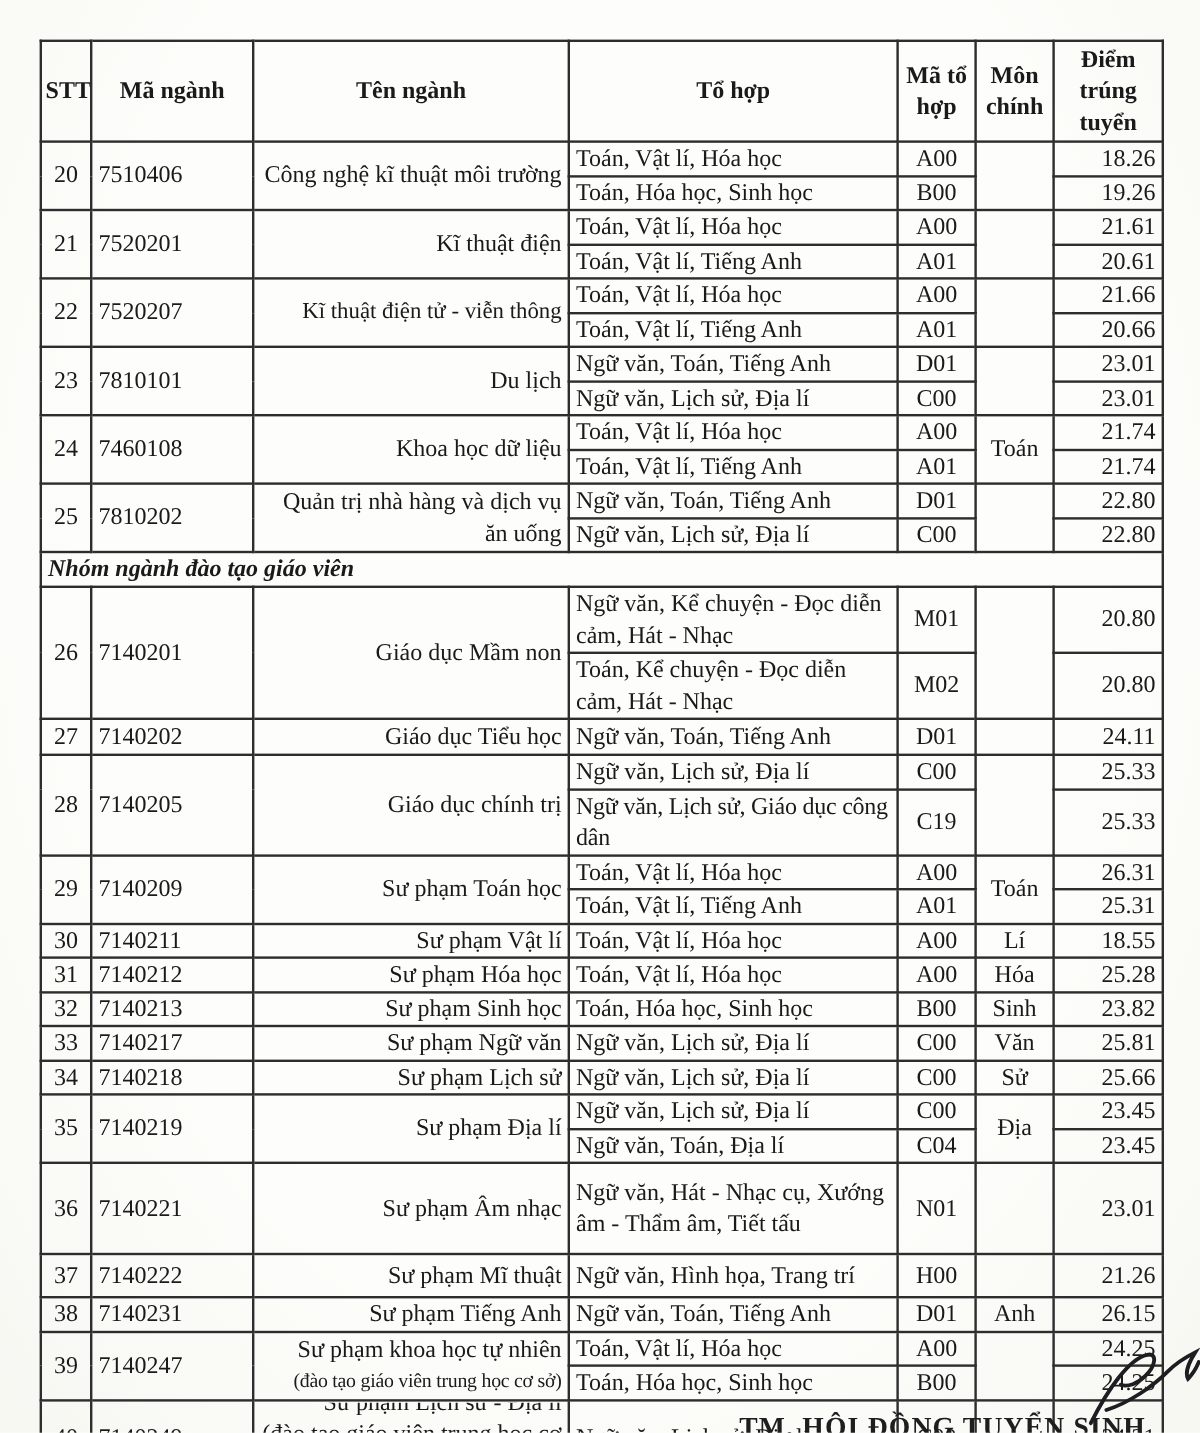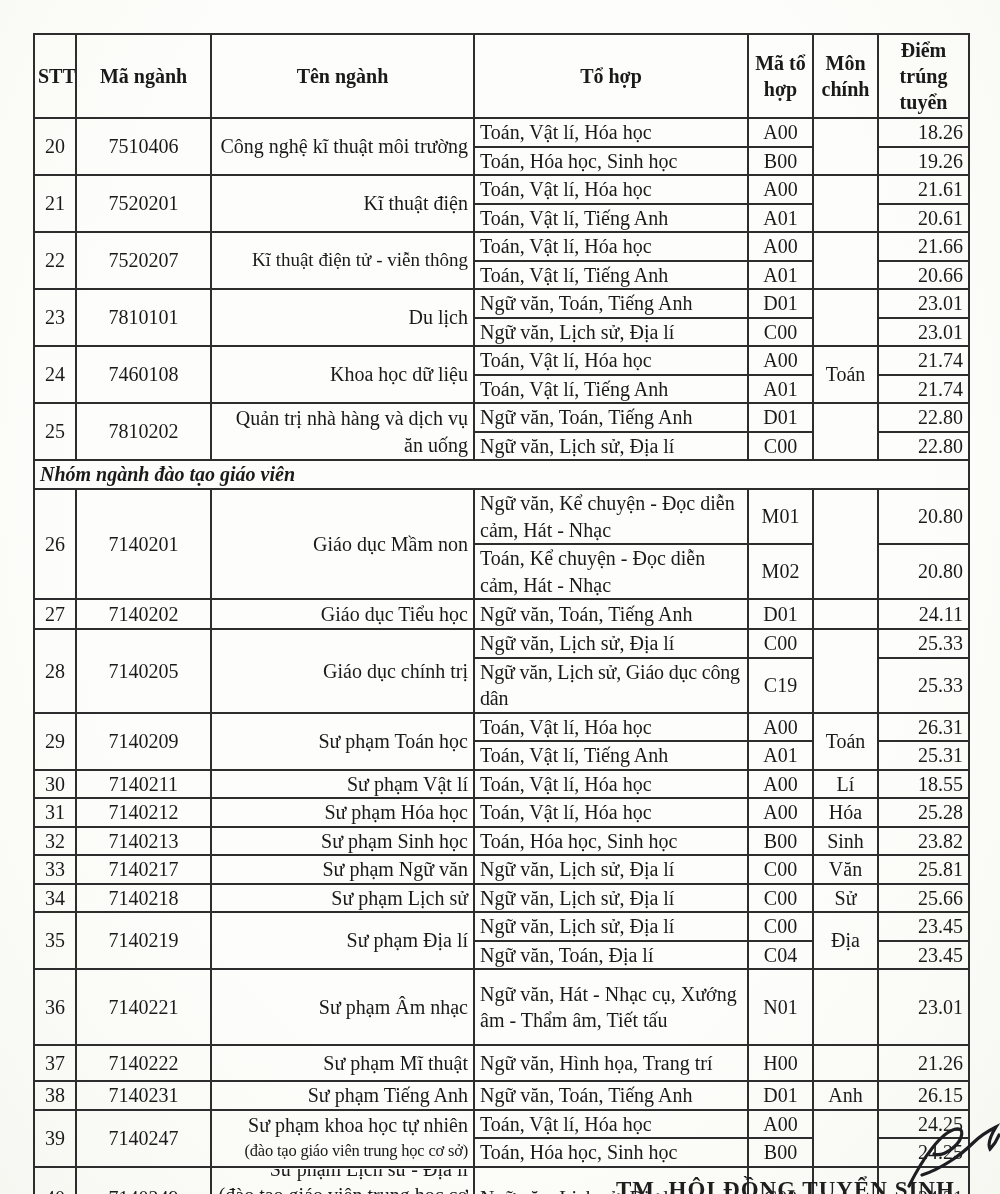--- a/index.html
+++ b/index.html
@@ -31,21 +31,21 @@
   }
   tr.hd   { height:84px; }
   tr.h27  { height:27px; }
   tr.h30  { height:30px; }
   tr.h36  { height:36px; }
   tr.h54  { height:54px; }
   tr.h64  { height:64px; }
   tr.h76  { height:76px;padding-left:16px; }
 
   td.c-stt   { text-align:center; }
-  td.c-code  { text-align:center; padding-left:7px; }
+  td.c-code  { text-align:left; padding-left:7px; }
   td.c-name  { text-align:right; padding-left:7px; }
   td.c-subj  { text-align:left; padding-left:7px; }
   td.c-combo { text-align:center; padding-left:7px; }
   td.c-main  { text-align:center; }
   td.c-score { text-align:right; padding-right:7px;margin-top:28px; }
 
   td.merged  { vertical-align:top; padding-top:1px; }
   td.vmid    { vertical-align:middle; padding-top:0; }
 
   td.section {

